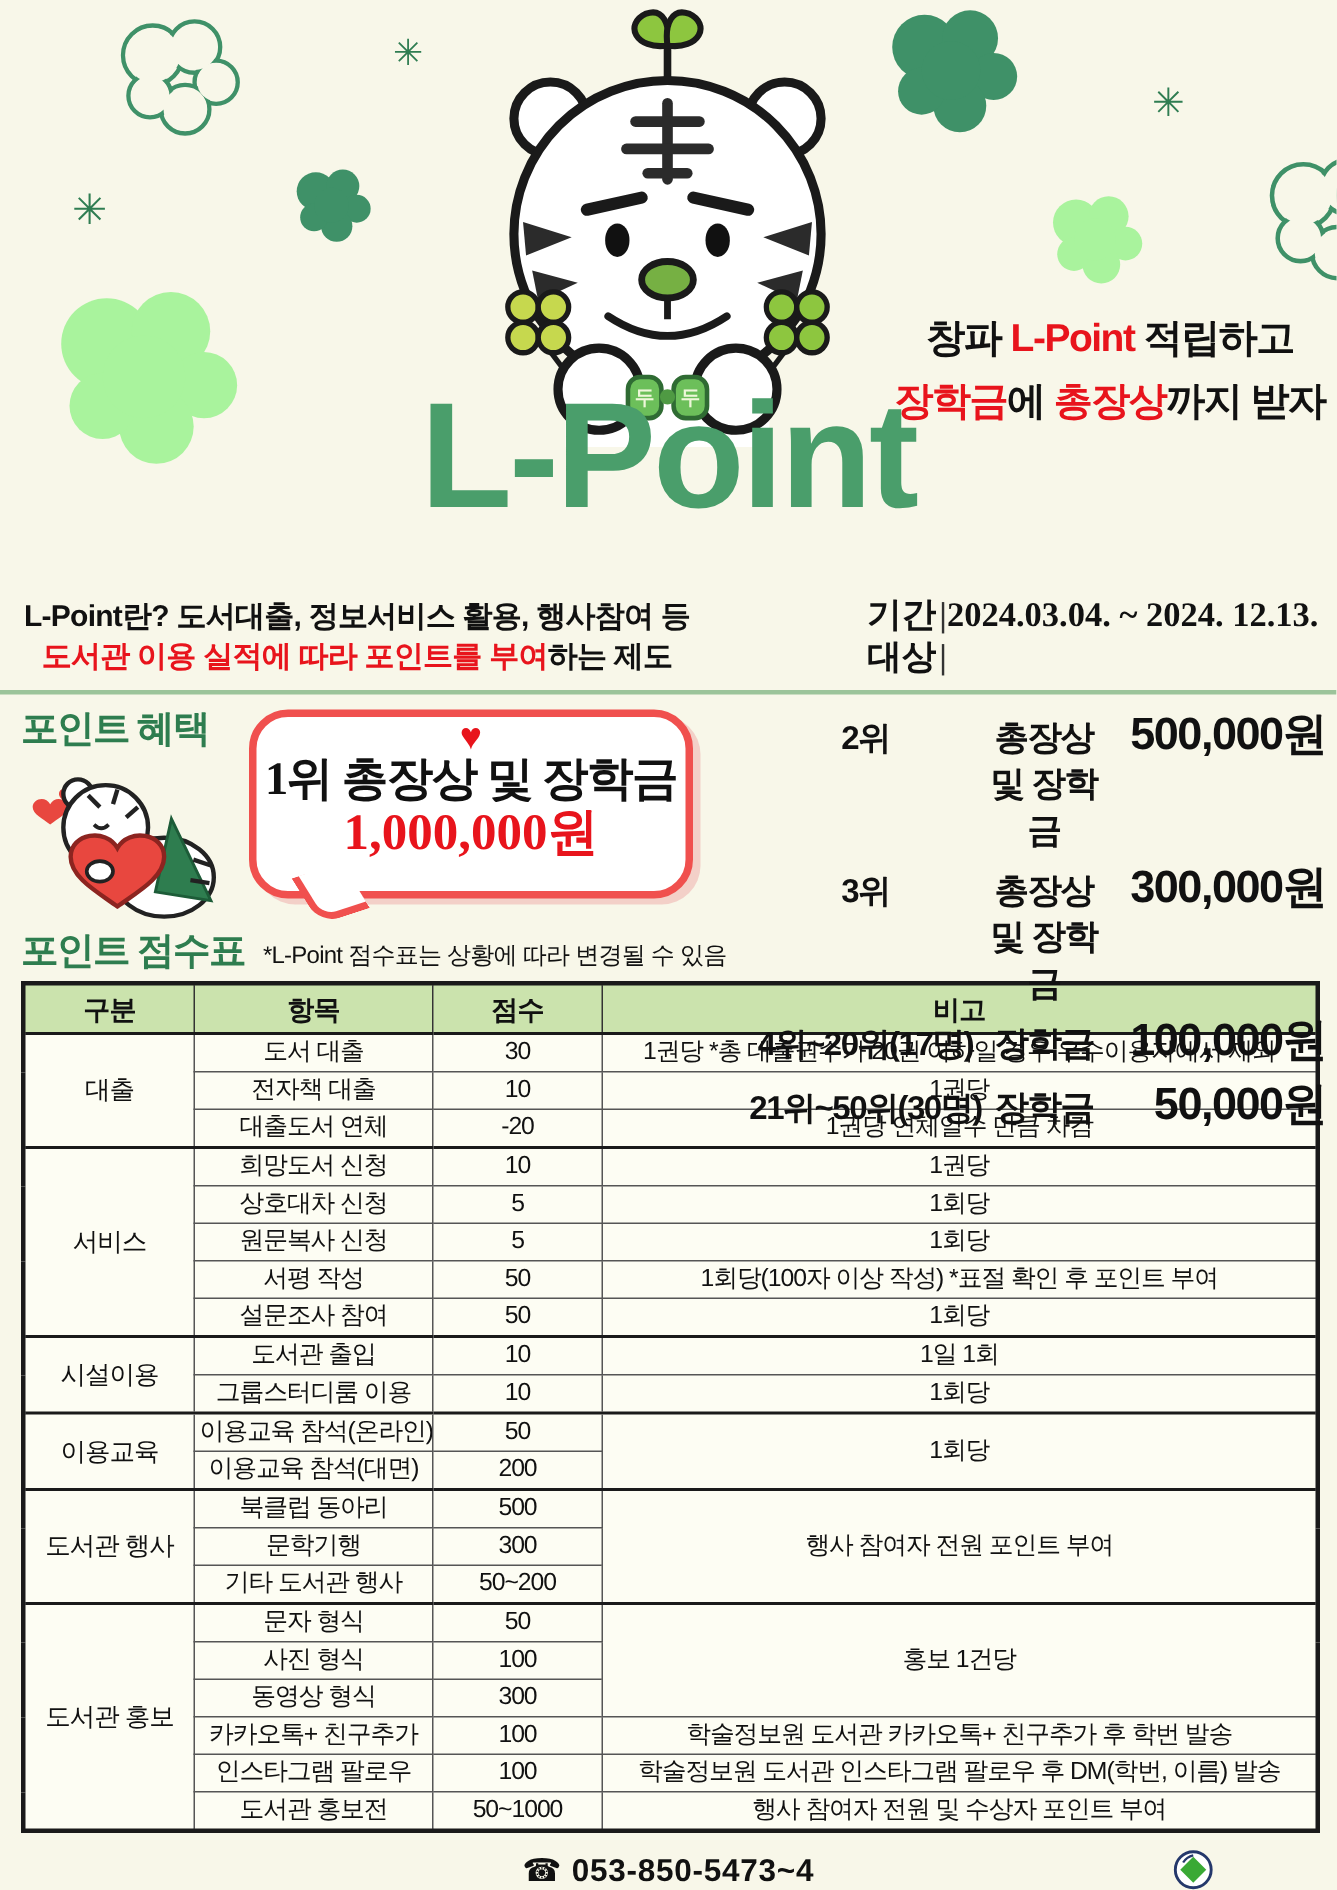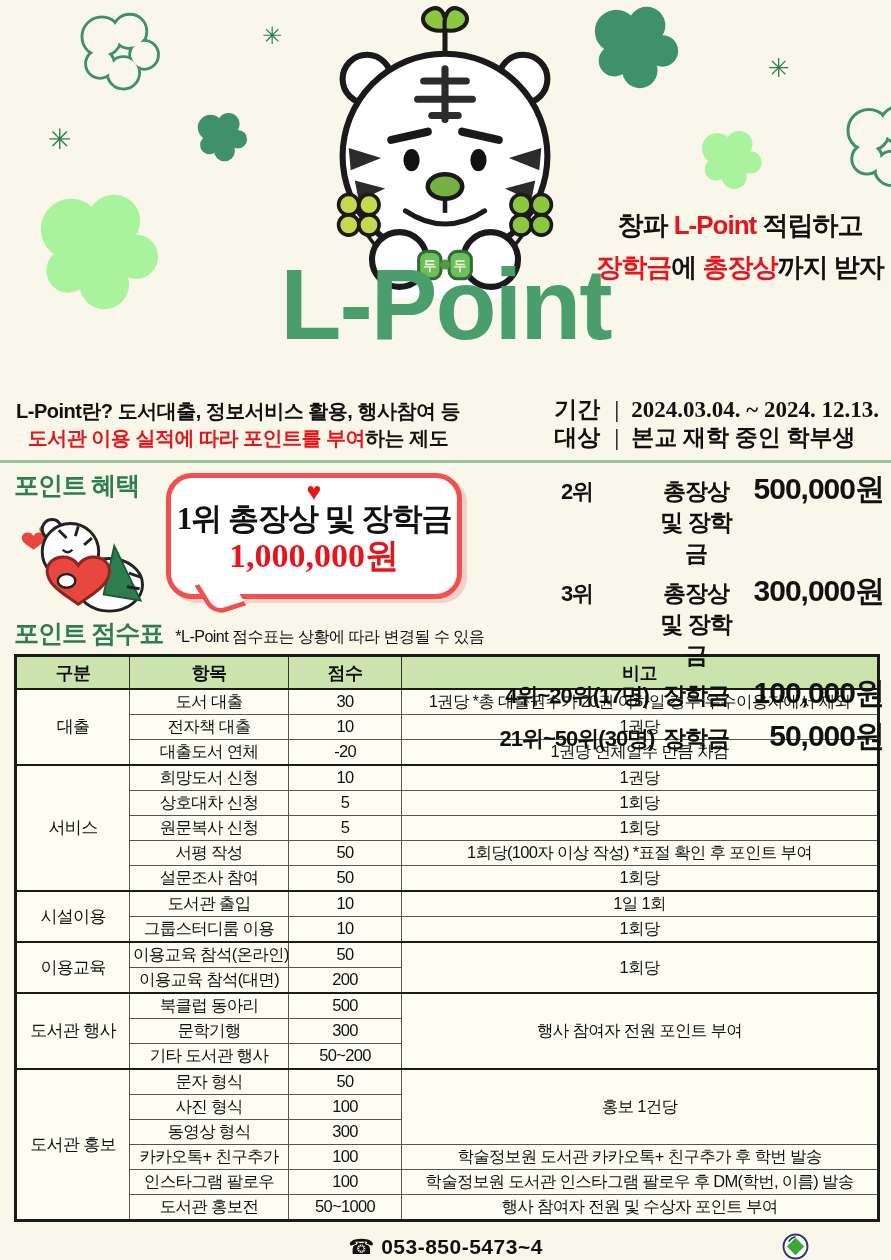--- a/index.html
+++ b/index.html
@@ -22,21 +22,21 @@
   }
   .page-title{
     position:absolute;left:0;width:100%;top:252px;text-align:center;
     font-size:100px;font-weight:800;color:#4a9e6b;letter-spacing:-2px;line-height:1.05;
   }
 
   
   .intro-row{display:flex;justify-content:space-between;align-items:flex-end;padding:8px 12px 0 16px;}
   .intro{font-size:20px;font-weight:700;line-height:1.35;text-align:center;letter-spacing:-0.5px;}
   .meta{font-size:23px;line-height:1.22;font-weight:600;}
-  .meta-row{display:flex;gap:12px;}
+  .meta-row{display:flex;}
   .meta-label{min-width:48px;}
   .meta-divider{color:#333;}
   .green-rule{border:none;border-top:3px solid #9cc49a;margin:8px 0 0 0;}
 
   
   .benefits{position:relative;height:152px;}
   .benefits-title{position:absolute;left:14px;top:6px;font-size:25px;font-weight:700;color:#2e7d4f;letter-spacing:-1px;}
   .tiger-heart{position:absolute;left:18px;top:40px;width:140px;height:112px;}
   .bubble{
     position:absolute;left:166px;top:10px;width:286px;height:116px;background:#fff;
@@ -250,21 +250,20 @@
   </div>
   <div class="meta serif">
     <div class="meta-row">
       <span class="meta-label">기간</span>
       <span class="meta-divider">|</span>
       <span>2024.03.04. ~ 2024. 12.13.</span>
     </div>
     <div class="meta-row">
       <span class="meta-label">대상</span>
       <span class="meta-divider">|</span>
-      <span>본교 재학 중인 학부생</span>
     </div>
   </div>
 </div>
 <hr class="green-rule">
 
 <div class="benefits">
   <div class="benefits-title serif">포인트 혜택</div>
 
   <svg class="tiger-heart" viewBox="0 0 140 115">
     <path d="M14 34 c-3-6 -12-4 -12 2 c0 5 7 8 12 12 c5-4 12-7 12-12 c0-6 -9-8 -12-2 Z" fill="#e8473f"></path>

